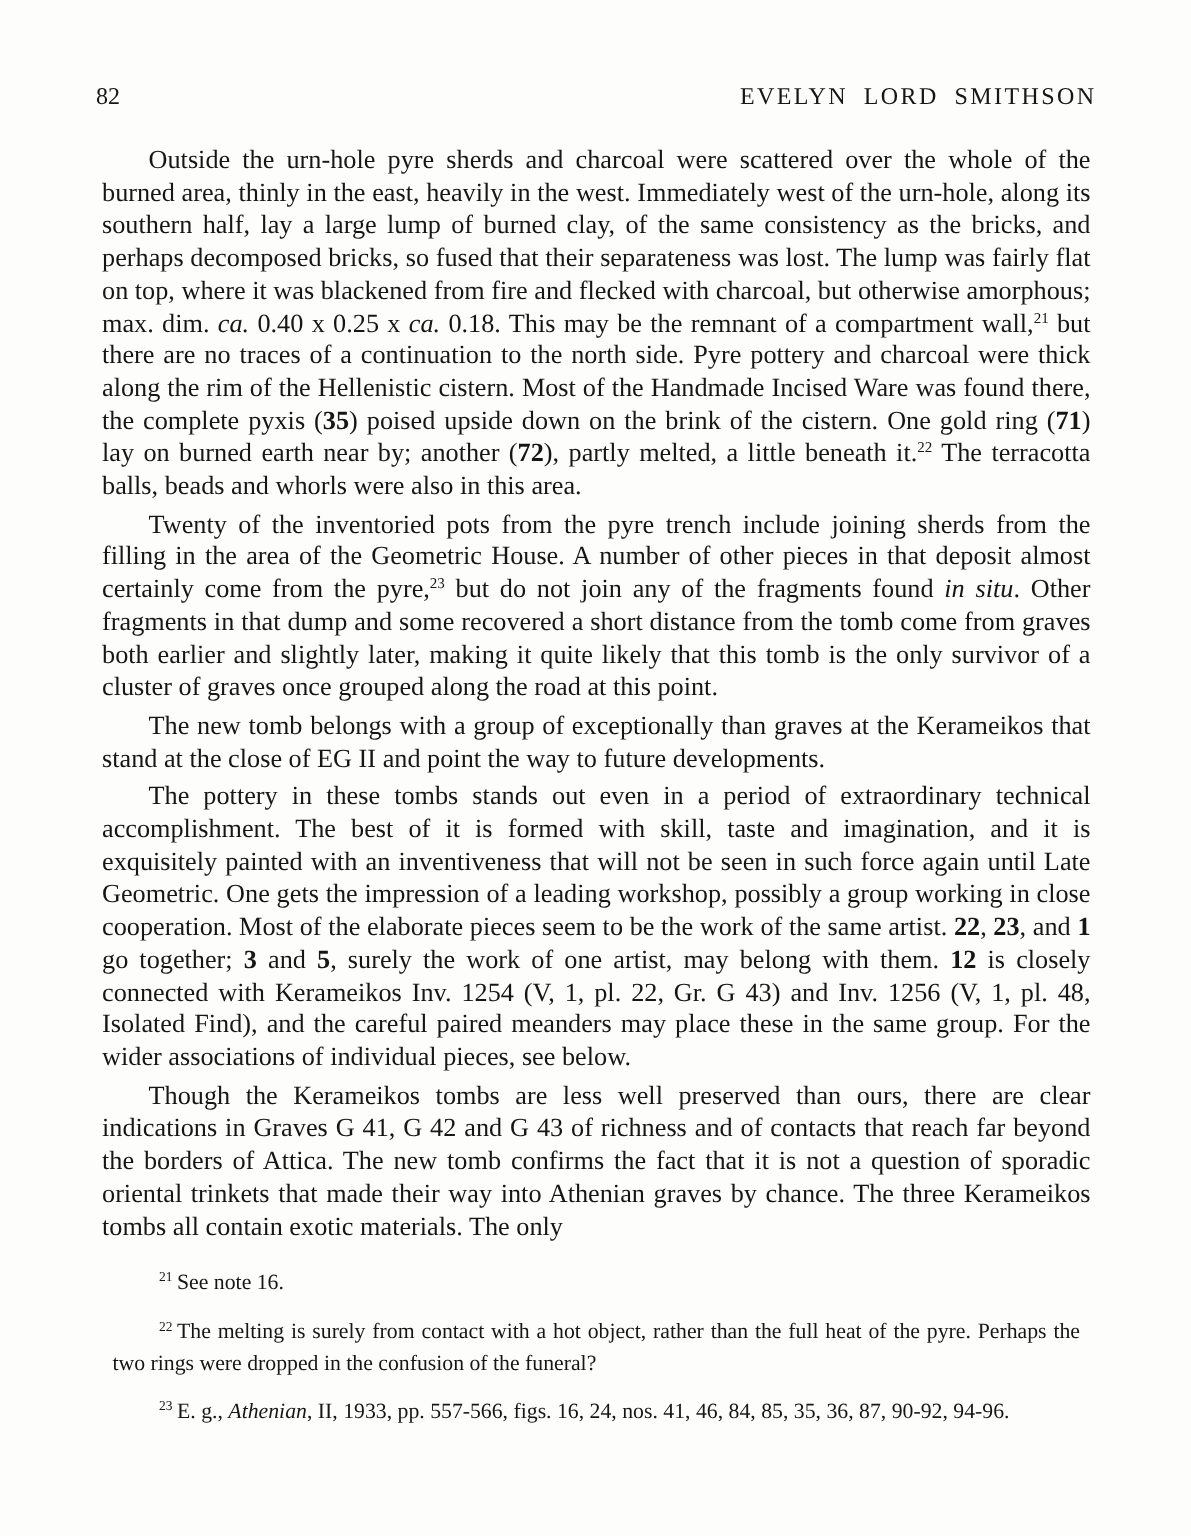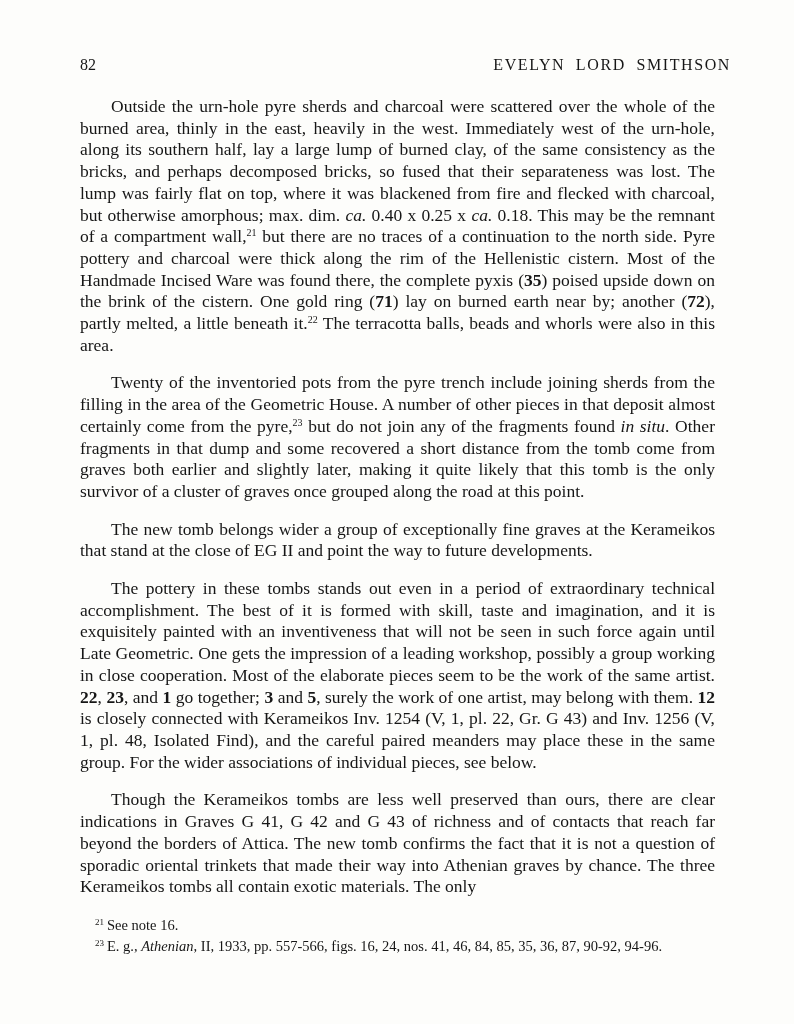--- a/index.html
+++ b/index.html
@@ -20,54 +20,54 @@
     overflow: hidden;
   }
   .running-head {
     position: relative;
     height: 22px;
     margin-bottom: 18px;
     font-size: 16px;
   }
   .page-number {
     position: absolute;
-    left: 16px;
+    left: 0;
     top: 0;
     text-align: right;
   }
   .running-title {
     position: absolute;
     left: 0;
     right: 0;
     top: 0;
     text-align: right;
     letter-spacing: 1.6px;
     word-spacing: 5px;
   }
   .body-text p {
-    margin: 16px;
+    margin: 4px;
     font-size: 17.5px;
     line-height: 21.7px;
     text-align: justify;
     text-indent: 31px;
   }
   .body-text b, .footnotes b {
     font-weight: bold;
   }
   sup {
     font-size: 10px;
     line-height: 0;
     vertical-align: 6px;
   }
   .footnotes {
     margin-top: 17px;
     font-size: 14.5px;
   }
   .footnotes p {
-    margin: 0;
+    margin: 11px;
     line-height: 21.3px;
     text-align: justify;
     text-indent: 31px;
   }
   .footnotes sup {
     font-size: 9px;
     vertical-align: 5px;
     margin-right: 3px;
   }
 </style>
@@ -75,21 +75,22 @@
 <body>
 
 <div class="page">
   <div class="running-head">
     <span class="page-number">82</span>
     <span class="running-title">EVELYN LORD SMITHSON</span>
   </div>
   <div class="body-text" id="paragraphs">
       <p>Outside the urn-hole pyre sherds and charcoal were scattered over the whole of the burned area, thinly in the east, heavily in the west. Immediately west of the urn-hole, along its southern half, lay a large lump of burned clay, of the same consistency as the bricks, and perhaps decomposed bricks, so fused that their separateness was lost. The lump was fairly flat on top, where it was blackened from fire and flecked with charcoal, but otherwise amorphous; max. dim. <i>ca.</i> 0.40 x 0.25 x <i>ca.</i> 0.18. This may be the remnant of a compartment wall,<sup>21</sup> but there are no traces of a continuation to the north side. Pyre pottery and charcoal were thick along the rim of the Hellenistic cistern. Most of the Handmade Incised Ware was found there, the complete pyxis (<b>35</b>) poised upside down on the brink of the cistern. One gold ring (<b>71</b>) lay on burned earth near by; another (<b>72</b>), partly melted, a little beneath it.<sup>22</sup> The terracotta balls, beads and whorls were also in this area.</p>
       <p>Twenty of the inventoried pots from the pyre trench include joining sherds from the filling in the area of the Geometric House. A number of other pieces in that deposit almost certainly come from the pyre,<sup>23</sup> but do not join any of the fragments found <i>in situ</i>. Other fragments in that dump and some recovered a short distance from the tomb come from graves both earlier and slightly later, making it quite likely that this tomb is the only survivor of a cluster of graves once grouped along the road at this point.</p>
-      <p>The new tomb belongs wider a group of exceptionally fine graves at the Kerameikos that stand at the close of EG II and point the way to future developments.</p>
+      <p>The new tomb belongs with a group of exceptionally than graves at the Kerameikos that stand at the close of EG II and point the way to future developments.</p>
       <p>The pottery in these tombs stands out even in a period of extraordinary technical accomplishment. The best of it is formed with skill, taste and imagination, and it is exquisitely painted with an inventiveness that will not be seen in such force again until Late Geometric. One gets the impression of a leading workshop, possibly a group working in close cooperation. Most of the elaborate pieces seem to be the work of the same artist. <b>22</b>, <b>23</b>, and <b>1</b> go together; <b>3</b> and <b>5</b>, surely the work of one artist, may belong with them. <b>12</b> is closely connected with Kerameikos Inv. 1254 (V, 1, pl. 22, Gr. G 43) and Inv. 1256 (V, 1, pl. 48, Isolated Find), and the careful paired meanders may place these in the same group. For the wider associations of individual pieces, see below.</p>
       <p>Though the Kerameikos tombs are less well preserved than ours, there are clear indications in Graves G 41, G 42 and G 43 of richness and of contacts that reach far beyond the borders of Attica. The new tomb confirms the fact that it is not a question of sporadic oriental trinkets that made their way into Athenian graves by chance. The three Kerameikos tombs all contain exotic materials. The only</p>
     </div>
   <div class="footnotes" id="footnotes">
       <p><sup>21</sup>See note 16.</p>
+      <p><sup>22</sup>The melting is surely from contact with a hot object, rather than the full heat of the pyre. Perhaps the two rings were dropped in the confusion of the funeral?</p>
       <p><sup>23</sup>E. g., <i>Athenian</i>, II, 1933, pp. 557-566, figs. 16, 24, nos. 41, 46, 84, 85, 35, 36, 87, 90-92, 94-96.</p>
     </div>
 </div>
 
 </body></html>

